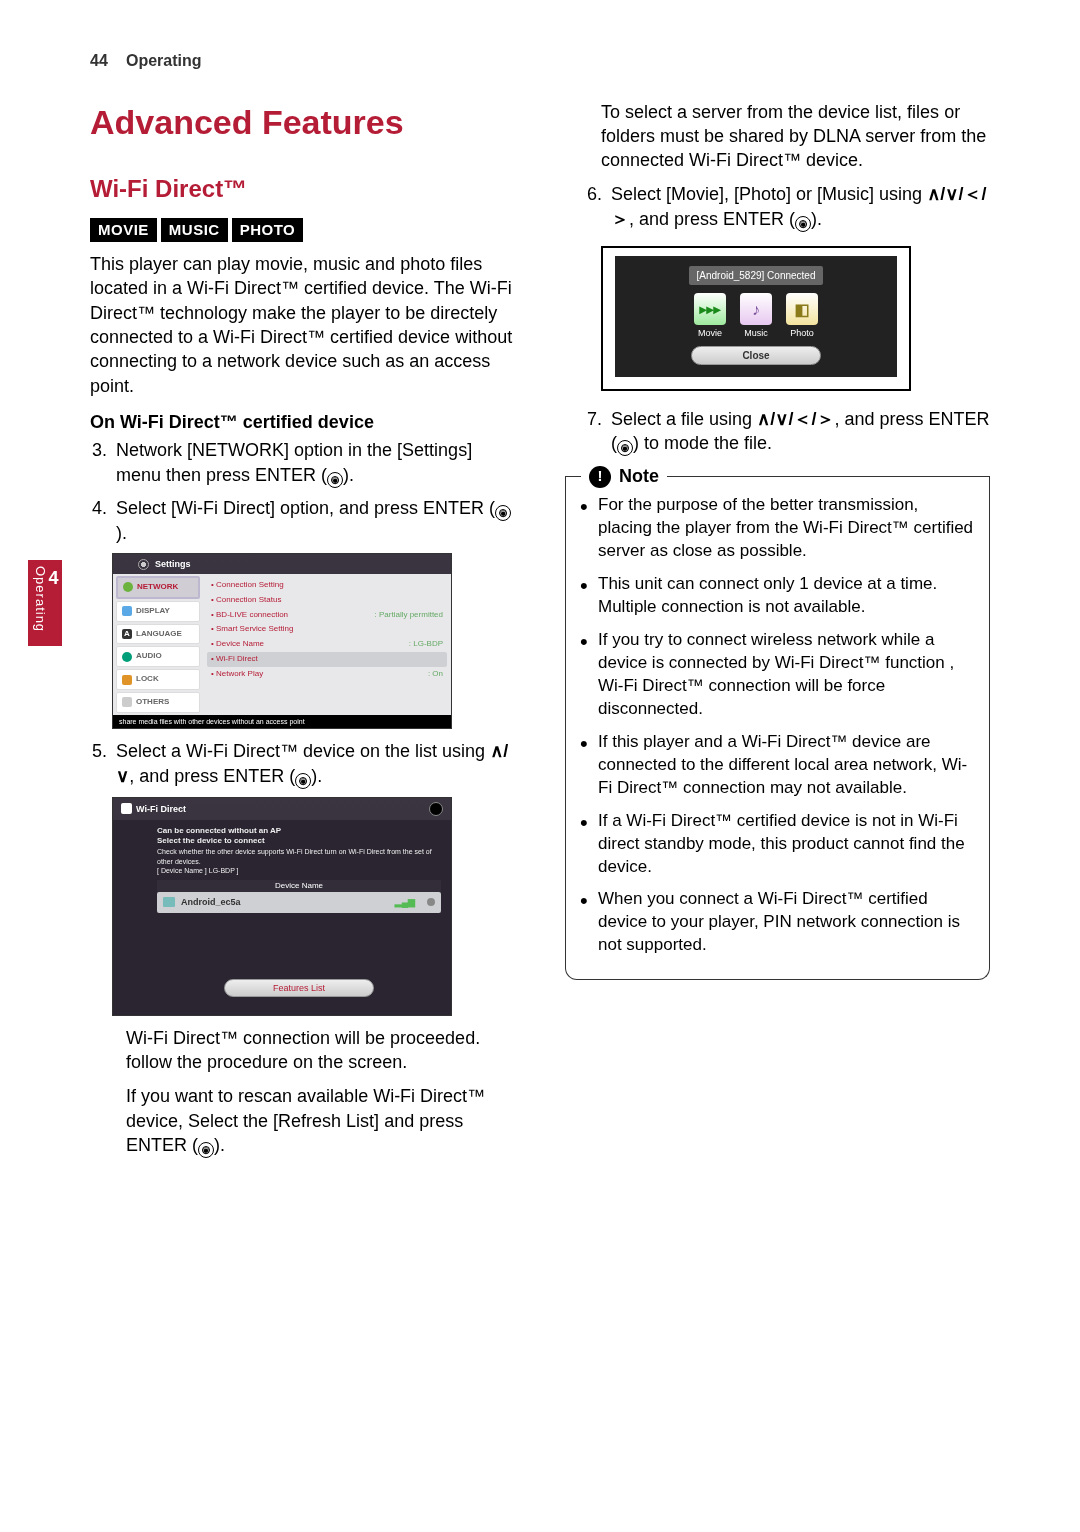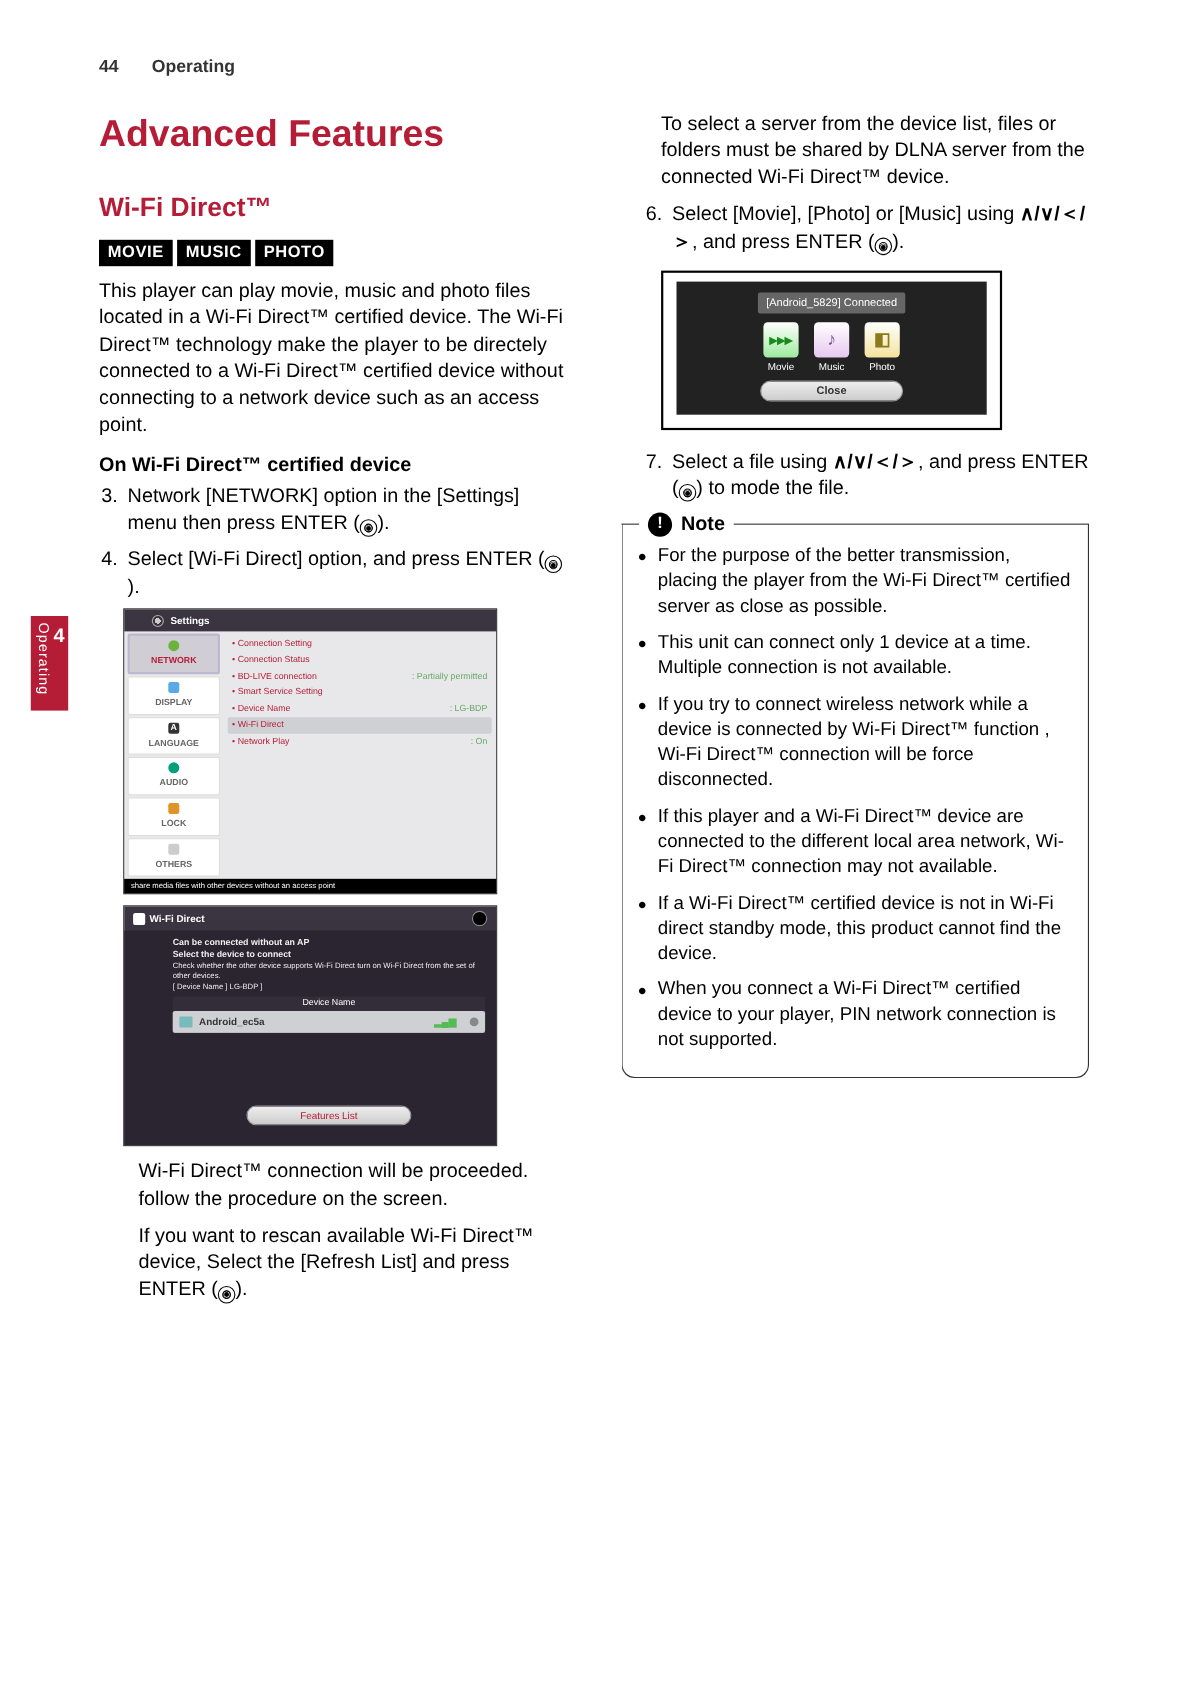--- a/index.html
+++ b/index.html
@@ -12,21 +12,21 @@
     color: #000;
     font-size: 18px;
     line-height: 1.35;
   }
   .page {
     padding: 50px 90px 60px 90px;
     position: relative;
   }
   .header-line {
     display: flex;
-    gap: 22px;
+    gap: 10px;
     font-size: 16px;
     margin-bottom: 28px;
     color: #555;
   }
   .header-line .page-num { font-weight: bold; color: #333; width: 26px; }
   .header-line .section { font-weight: bold; color: #333; }
   .columns {
     display: flex;
     gap: 50px;
   }
@@ -126,21 +126,20 @@
     margin: 2px 3px;
     border-radius: 2px;
     padding: 4px 5px;
     font-size: 8px;
     font-weight: bold;
     display: flex;
     align-items: center;
     gap: 4px;
     color: #666;
     border: 1px solid #ddd;
-    flex-direction: column;
   }
   .settings-side .item.active { background: #d0cdd4; border: 2px solid #bdb8cf; color:#b51c36;}
   .settings-main { flex: 1; padding: 4px; font-size: 8px;}
   .settings-main .row { display: flex; justify-content: space-between; padding: 2px 4px; color: #b51c36;}
   .settings-main .row.sel { background: #cfd0d3; border-radius: 2px;}
   .settings-main .val { color: #6a6; }
   .settings-foot { background: #000; color: #fff; font-size: 7px; padding: 2px 6px;}
   .sicon { width: 10px; height: 10px; background: #888; border-radius: 2px; display: inline-block;}
   .sicon.net { background: #6cb33e; border-radius: 50%;}
   .sicon.disp { background: #5aa9e6;}
@@ -364,20 +363,25 @@
               </div>
             <div class="row">
                 <span>• <span>Network Play</span></span>
                 <span class="val">: On</span>
               </div>
           </div>
         </div>
         <div class="settings-foot">share media files with other devices without an access point</div>
       </div>
 
+      <ol class="steps" start="5">
+        <li>
+          <span>Select a Wi-Fi Direct™ device on the list using </span><span class="strong-sym">∧/∨</span><span>, and press ENTER (</span><span class="enter-icon">◉</span><span>).</span>
+        </li>
+      </ol>
 
       <div class="wifi-shot">
         <div class="wifi-title">
           <span style="display:flex;gap:4px;align-items:center;">
               <span class="ticon"></span>
               <span>Wi-Fi Direct</span>
             </span>
           <span class="back-icon"></span>
         </div>
         <div class="wifi-body">

